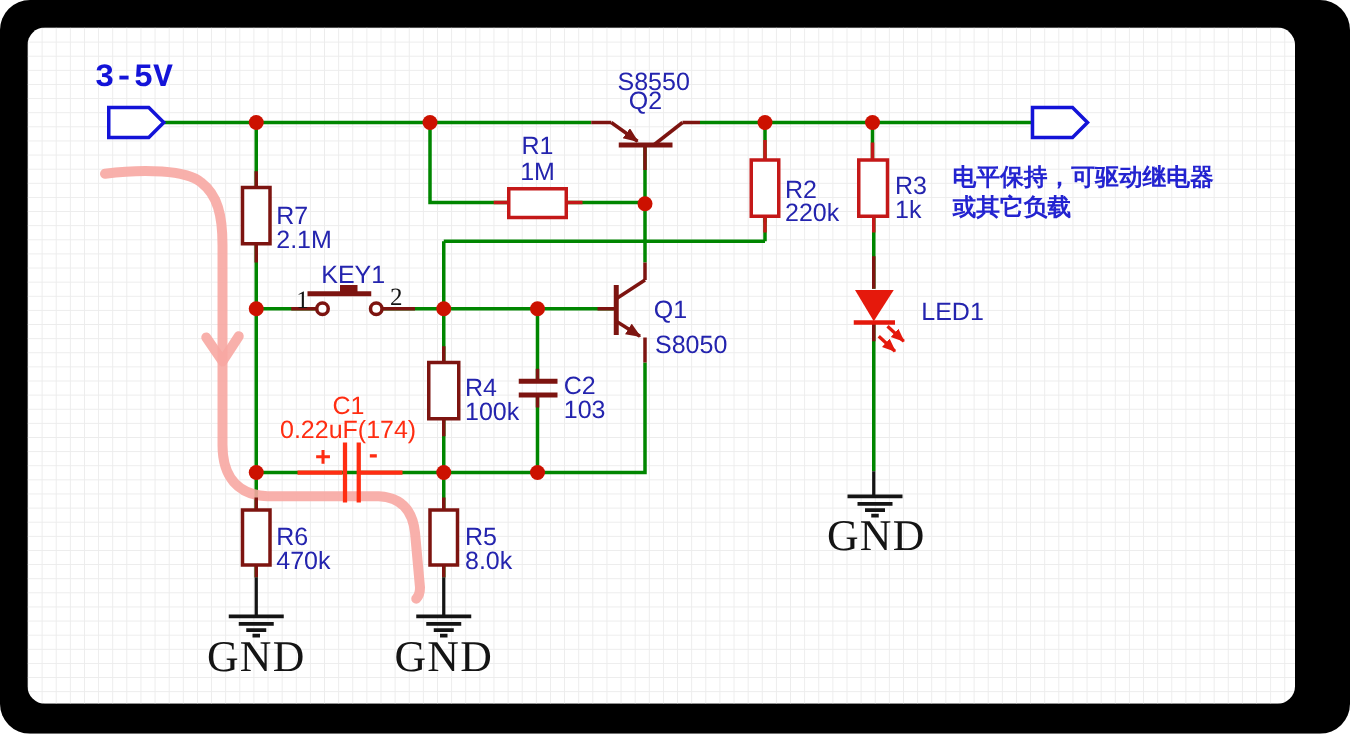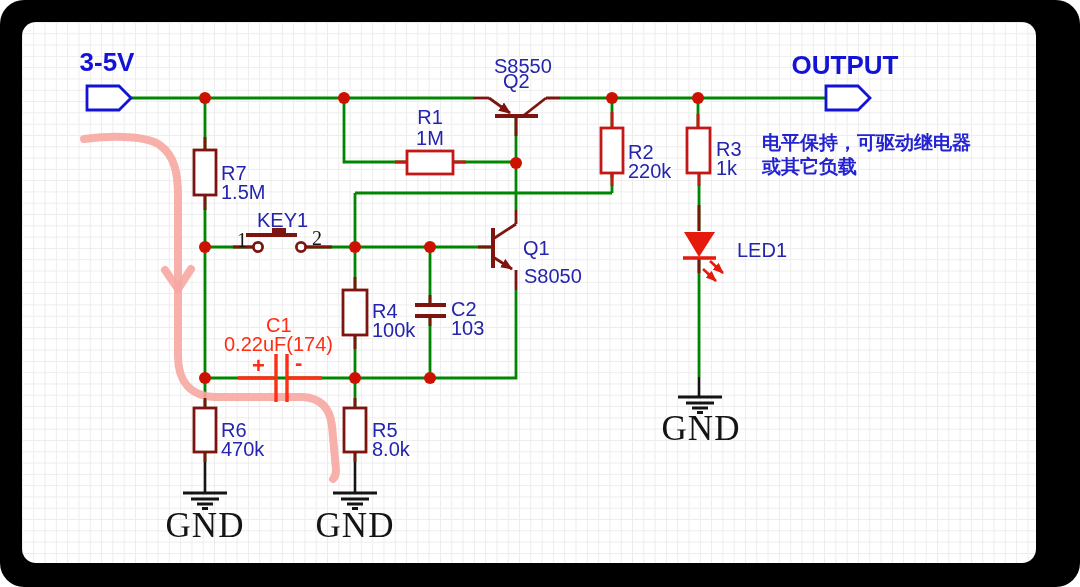--- a/index.html
+++ b/index.html
@@ -22,21 +22,21 @@
   .gbar{stroke:var(--black);stroke-width:3;fill:none;}
   .dot{fill:var(--junction);}
   .port{stroke:var(--port-blue);stroke-width:2.8;fill:#fff;}
   .c1sym{stroke:var(--c1-red);stroke-width:3.4;fill:none;}
   .ledray{stroke:var(--led-red);stroke-width:2.6;fill:none;}
   .pink{stroke:var(--pink-marker);stroke-width:8;fill:none;
         stroke-linecap:round;stroke-linejoin:round;opacity:.9;}
   .lbl{position:absolute;white-space:nowrap;line-height:1;
        color:var(--label-blue);font-size:20px;}
   .ctr{transform:translateX(-50%);}
-  .serifb{font-family:Liberation Sans, sans-serif;font-weight:bold;
+  .serifb{font-family:Liberation Mono, monospace;font-weight:bold;
           color:var(--port-blue);font-size:26px;}
   .gnd{font-family:"Liberation Serif",serif;color:var(--black);
        font-size:35px;letter-spacing:1px;}
   .pin{font-family:"Liberation Serif",serif;color:var(--black);font-size:20px;}
   .cn{font-weight:bold;color:var(--annotation-blue);font-size:19px;}
   .c1t{color:var(--c1-red);}
   .sign{color:var(--c1-red);font-weight:bold;font-size:22px;}
 </style>
 </head>
 <body>
@@ -173,33 +173,32 @@
       <circle class="dot" cx="205" cy="247" r="6"></circle>
       <circle class="dot" cx="355" cy="247" r="6"></circle>
       <circle class="dot" cx="430" cy="247" r="6"></circle>
       <circle class="dot" cx="205" cy="378" r="6"></circle>
       <circle class="dot" cx="355" cy="378" r="6"></circle>
       <circle class="dot" cx="430" cy="378" r="6"></circle>
     </g>
   </svg>
 
   <span class="lbl serifb ctr" style="left:107px;top:49px">3-5V</span>
-  <span class="lbl serifb ctr" style="left:845px;top:52px">OUTPUT</span>
 
   <span class="lbl cn" style="left:762px;top:133px">电平保持，可驱动继电器</span>
   <span class="lbl cn" style="left:762px;top:157px">或其它负载</span>
 
   <span class="lbl" style="left:494px;top:56px">S8550</span>
   <span class="lbl" style="left:503px;top:71px">Q2</span>
 
   <span class="lbl ctr" style="left:430px;top:107px">R1</span>
   <span class="lbl ctr" style="left:430px;top:128px">1M</span>
 
   <span class="lbl" style="left:221px;top:163px">R7</span>
-  <span class="lbl" style="left:221px;top:182px">1.5M</span>
+  <span class="lbl" style="left:221px;top:182px">2.1M</span>
 
   <span class="lbl" style="left:628px;top:142px">R2</span>
   <span class="lbl" style="left:628px;top:161px">220k</span>
 
   <span class="lbl" style="left:716px;top:139px">R3</span>
   <span class="lbl" style="left:716px;top:158px">1k</span>
 
   <span class="lbl" style="left:257px;top:210px">KEY1</span>
   <span class="lbl pin" style="left:237px;top:230px">1</span>
   <span class="lbl pin" style="left:312px;top:228px">2</span>

